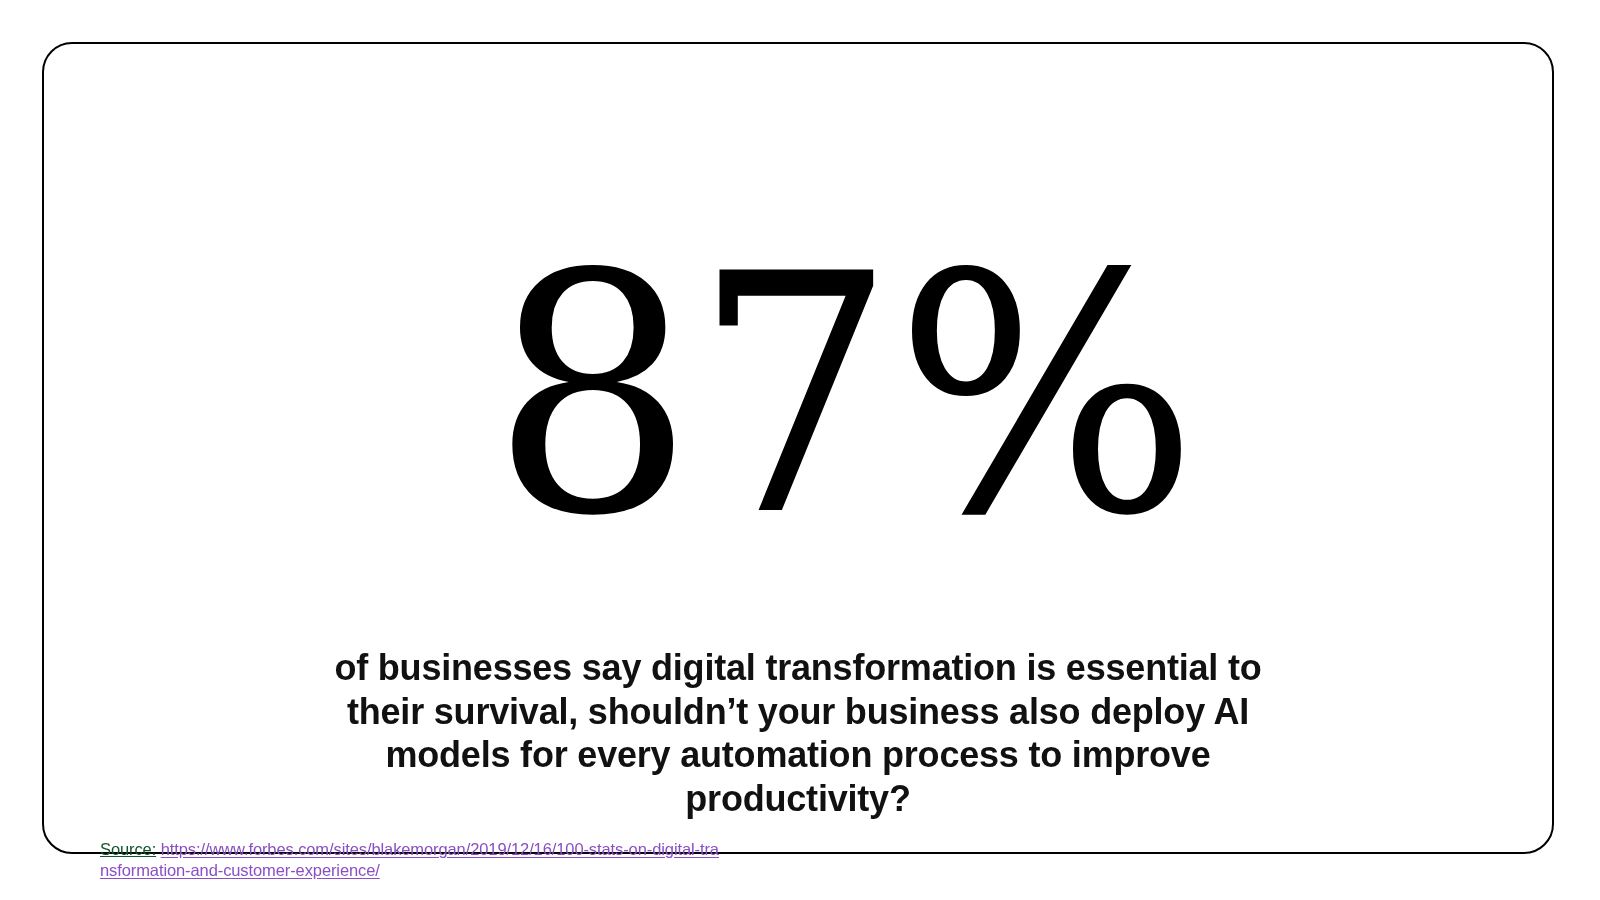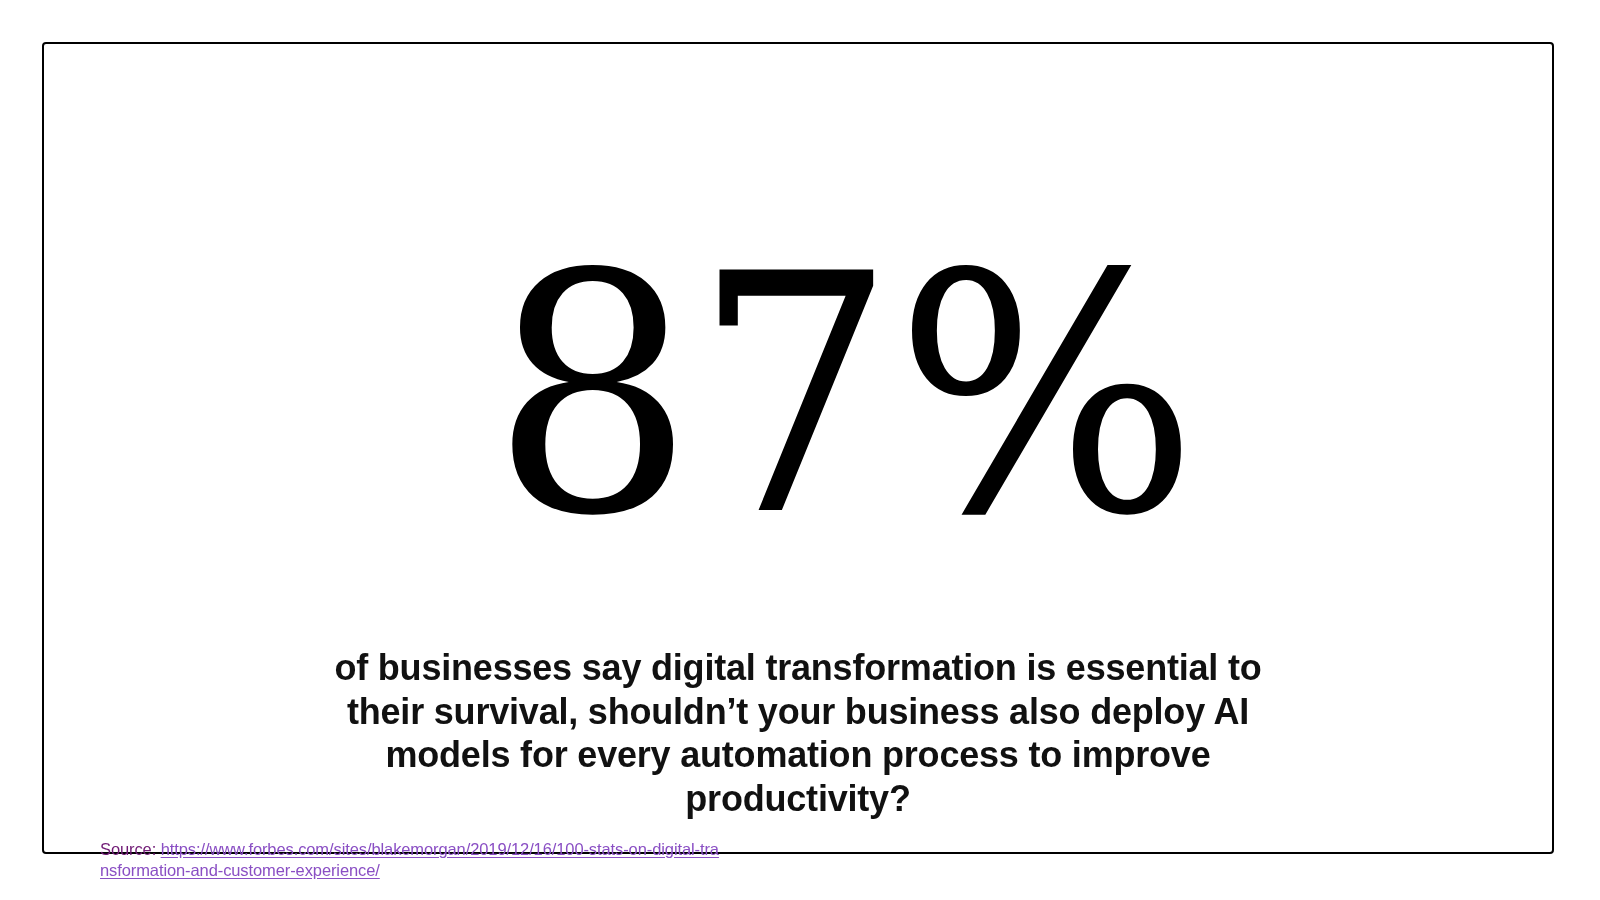--- a/index.html
+++ b/index.html
@@ -25,21 +25,21 @@
 
   
   #card-frame {
     position: absolute;
     left: 42px;
     top: 42px;
     width: 1512px;
     height: 812px;
     box-sizing: border-box;
     border: 2.5px solid #000000;
-    border-radius: 4px;
+    border-radius: 30px;
     background: #ffffff;
     padding-left: 48px;
   }
 
   
   #stat-block {
     position: absolute;
     left: 0;
     top: 196px;
     width: 1600px;
@@ -83,21 +83,22 @@
     width: 620px;
     font-family: "Liberation Sans", sans-serif;
     font-size: 16.5px;
     line-height: 20.5px;
     color: #151515;
     text-align: left;
     letter-spacing: -0.1px;
   }
 
   #source-label {
-    color: #701a75;
+    color: #14532d;
+    text-decoration: underline;
   }
 
   #source-link {
     color: #8a4fc4;
     text-decoration: underline;
     text-decoration-color: #8a4fc4;
     text-underline-offset: 1.5px;
     cursor: pointer;
     word-break: break-all;
     text-align: right;

